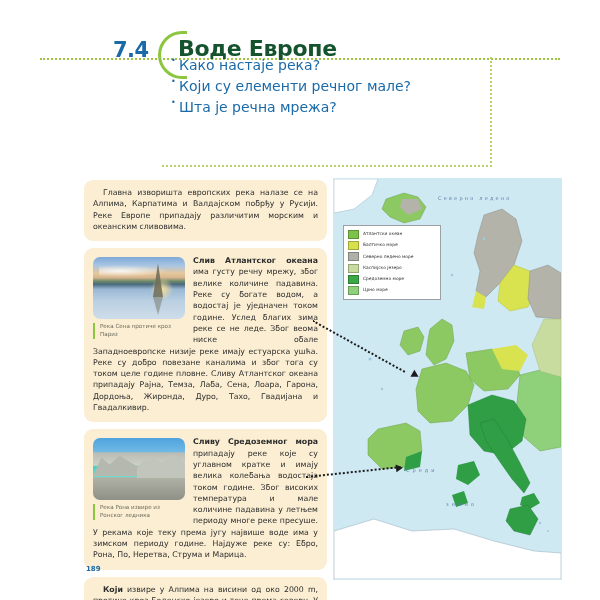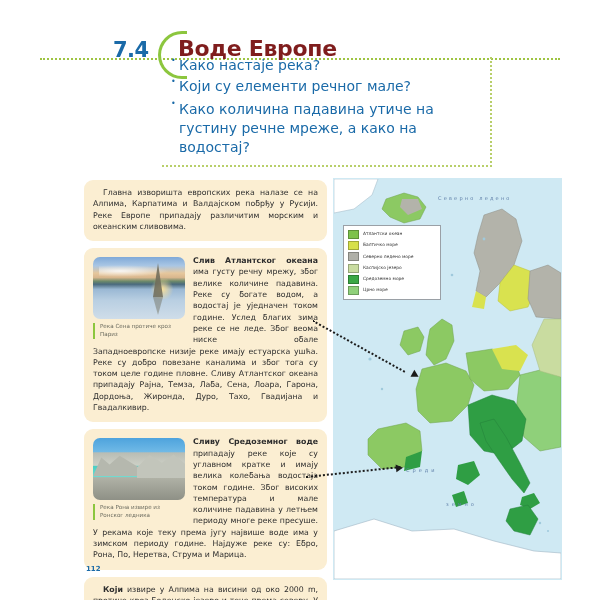--- a/index.html
+++ b/index.html
@@ -26,21 +26,21 @@
   .arc{
     position:absolute;left:158px;top:13px;width:26px;height:42px;
     border-left:3px solid #8cc63e;
     border-top:3px solid #8cc63e;
     border-bottom:3px solid #8cc63e;
     border-right:none;
     border-radius:26px 0 0 26px;
   }
   .sec-title{
     position:absolute;left:178px;top:18px;
-    font-size:22px;font-weight:bold;color:#7f1d1d;
+    font-size:22px;font-weight:bold;color:#14532d;
     letter-spacing:-0.3px;
   }
 
   
   .qbox{
     position:absolute;left:162px;top:57px;width:330px;height:110px;
     border:2px dotted #b8cf6a;border-top:none;border-left:none;
     box-sizing:border-box;
   }
   .qbox-inner{position:absolute;left:170px;top:58px;width:320px;}
@@ -178,21 +178,21 @@
     <div class="hdr-rule"></div>
     <div class="sec-num">7.4</div>
     <div class="arc"></div>
     <div class="sec-title">Воде Европе</div>
   </div>
 
   <div class="qbox"></div>
   <div class="qbox-inner">
     <div class="q">Како настаје река?</div>
     <div class="q">Који су елементи речног мале?</div>
-    <div class="q two-line">Како количина падавина утиче на густину речне мреже, а како на водостај?</div>
+    <div class="q">Шта је речна мрежа?</div>
   </div>
 
   <div class="col-left">
 
     <div class="panel">
       <p class="indent-first">Главна изворишта европских река налазе се на Алпима, Карпатима и Валдајском побрђу у Русији. Реке Европе припадају различитим морским и океанским сливовима.</p>
     </div>
 
     <div class="panel">
       <div class="panel-body">
@@ -206,31 +206,31 @@
         <p><b>Слив Атлантског океана</b><span> има густу речну мрежу, због велике количине падавина. Реке су богате водом, а водостај је уједначен током године. Услед благих зима реке се не леде. Због веома ниске обале Западноевропске низије реке имају естуарска ушћа. Реке су добро повезане каналима и због тога су током целе године пловне. Сливу Атлантског океана припадају Рајна, Темза, Лаба, Сена, Лоара, Гарона, Дордоња, Жиронда, Дуро, Тахо, Гвадијана и Гвадалкивир.</span></p>
       </div>
     </div>
 
     <div class="panel">
       <div class="panel-body">
         <div class="photo-wrap">
           <span class="photo ph-rhone"></span>
           <div class="caption">Река Рона извире из Ронског ледника</div>
         </div>
-        <p><b>Сливу Средоземног воде</b><span> припадају реке које су углавном кратке и имају велика колебања водостаја током године. Због високих температура и мале количине падавина у летњем периоду многе реке пресуше. У рекама које теку према југу највише воде има у зимском периоду године. Најдуже реке су: Ебро, Рона, По, Неретва, Струма и Марица.</span></p>
+        <p><b>Сливу Средоземног мора</b><span> припадају реке које су углавном кратке и имају велика колебања водостаја током године. Због високих температура и мале количине падавина у летњем периоду многе реке пресуше. У рекама које теку према југу највише воде има у зимском периоду године. Најдуже реке су: Ебро, Рона, По, Неретва, Струма и Марица.</span></p>
       </div>
     </div>
 
     <div class="panel">
       <p class="indent-first"><b>Који</b><span> извире у Алпима на висини од око 2000 m, протиче кроз Боденско језеро и тече према северу. У горњем делу тока има одлике планинске реке, а дужи део тока је претежно равничарски.</span></p>
     </div>
 
   </div>
 
-  <div class="pagenum">112</div>
+  <div class="pagenum">189</div>
 
   <div class="map">
     <svg viewBox="0 0 227 400" xmlns="http://www.w3.org/2000/svg">
       <rect x="0" y="0" width="227" height="400" fill="#cfe9f3"></rect>
 
       <path d="M0,0 L44,0 L38,16 L20,30 L0,34 Z" fill="#ffffff" stroke="#9fb6c4" stroke-width="0.5"></path>
 
       <path d="M52,20 L70,14 L84,18 L92,28 L86,40 L70,44 L56,38 L48,30 Z" fill="#8cc963" stroke="#6fa34c" stroke-width="0.5"></path>
       <path d="M68,20 L84,20 L88,30 L74,36 L66,28 Z" fill="#b3b3aa"></path>
 

